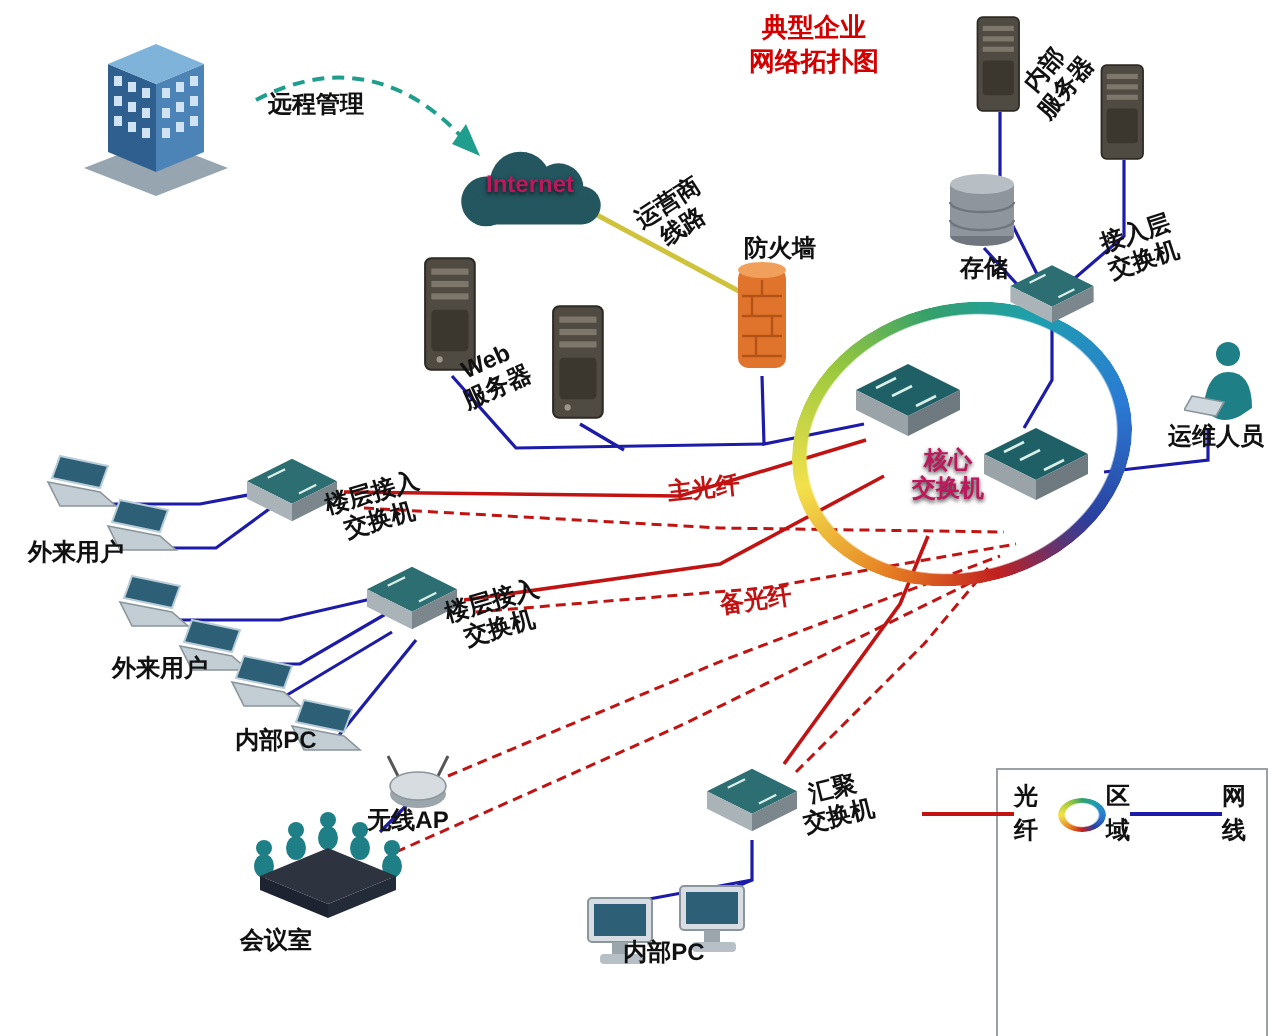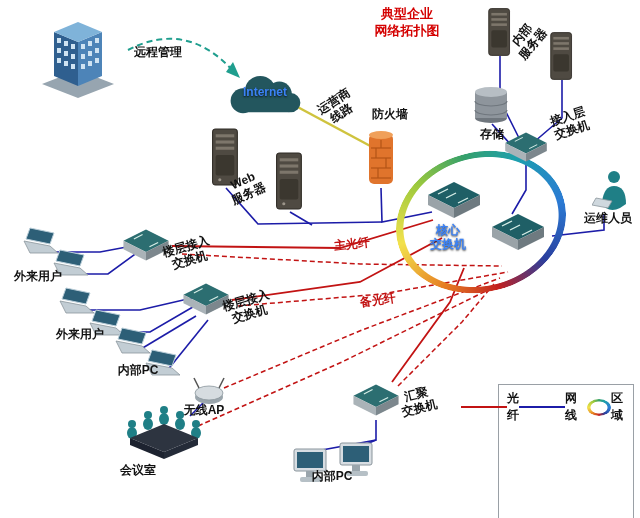--- a/index.html
+++ b/index.html
@@ -4,21 +4,21 @@
 <style>
   html,body{margin:0;padding:0;background:#fff;}
   .stage{position:relative;width:640px;height:518px;background:#fff;overflow:hidden;
          font-family:"Liberation Sans","DejaVu Sans",sans-serif;}
   .lines{position:absolute;left:0;top:0;z-index:1;}
   .node{position:absolute;z-index:3;}
   .node svg{display:block;width:100%;height:100%;}
   .lbl{position:absolute;z-index:4;font-weight:bold;font-size:12px;color:#111;
        white-space:pre-line;line-height:1.15;text-align:center;pointer-events:none;}
   .lbl.red{color:#c21313;}
-  .lbl.white{color:#3b82f6;text-shadow:0 1px 2px rgba(0,0,0,.8);}
+  .lbl.white{color:#be185d;text-shadow:0 1px 2px rgba(0,0,0,.8);}
   .title{position:absolute;left:352px;top:6px;width:110px;z-index:5;color:#d40000;
          font-weight:bold;font-size:13px;text-align:center;line-height:1.3;white-space:pre-line;}
   .ring{position:absolute;z-index:2;border-radius:50%;pointer-events:none;
         background:conic-gradient(from -90deg,#f2e14c,#9cc93d,#35a06a,#1d9fae,#2b7bd4,#2a3f9e,#c22020,#e67e22,#f2e14c);
         -webkit-mask:radial-gradient(closest-side,transparent calc(100% - 8px),#000 calc(100% - 7px));
         mask:radial-gradient(closest-side,transparent calc(100% - 8px),#000 calc(100% - 7px));}
   .ring.big{left:395px;top:152px;width:172px;height:140px;transform:rotate(-15deg);}
   .legend{position:absolute;left:498px;top:352px;width:136px;height:148px;z-index:5;
           border:1px solid #9aa0a6;background:rgba(255,255,255,.92);box-sizing:border-box;
           display:flex;flex-direction:row;justify-content:flex-end;padding:8px 10px;margin-top:32px;}
@@ -139,21 +139,21 @@
           <line x1="5" y1="32" x2="25" y2="32"></line>
         <line x1="5" y1="42" x2="25" y2="42"></line>
           <line x1="5" y1="52" x2="25" y2="52"></line>
         <line x1="15" y1="14" x2="15" y2="22"></line>
           <line x1="10" y1="22" x2="10" y2="32"></line>
         <line x1="20" y1="32" x2="20" y2="42"></line>
           <line x1="12" y1="42" x2="12" y2="52"></line>
       </g>
     </svg>
   </div>
-  <div class="lbl" style="left:372px;top:108px">防火墙</div>
+  <div class="lbl" style="left:372px;top:118px">防火墙</div>
 
   <div class="node" style="left:204px;top:126px;width:44px;height:62px">
     <svg viewBox="0 0 40 60">
       <rect x="7" y="3" width="24" height="54" rx="3" fill="#4f4a42" stroke="#2e2a24"></rect>
       <rect x="10" y="8" width="18" height="3" fill="#7d766b"></rect>
         <rect x="10" y="14" width="18" height="3" fill="#7d766b"></rect>
       <rect x="10" y="20" width="18" height="3" fill="#7d766b"></rect>
         <rect x="10" y="28" width="18" height="20" rx="2" fill="#3b372f"></rect>
       <circle cx="14" cy="52" r="1.5" fill="#9c958a"></circle>
     </svg>
@@ -243,21 +243,21 @@
       <polygon points="4,16 30,3 56,16 30,29" fill="#1f5f66"></polygon>
       <polygon points="4,16 30,29 30,39 4,26" fill="#9aa3a8"></polygon>
       <polygon points="30,29 56,16 56,26 30,39" fill="#6e7a80"></polygon>
       <g stroke="#d8efe8" stroke-width="1.3">
           <line x1="14" y1="15" x2="24" y2="10"></line>
           <line x1="22" y1="19" x2="32" y2="14"></line>
           <line x1="34" y1="24" x2="44" y2="19"></line>
         </g>
     </svg>
   </div>
-  <div class="lbl white" style="left:420px;top:224px;width:56px">核心
+  <div class="lbl white" style="left:446px;top:224px;width:56px">核心
 交换机</div>
 
   <div class="lbl red rot" style="left:334px;top:238px;transform:rotate(-6deg)">主光纤</div>
   <div class="lbl red rot" style="left:360px;top:294px;transform:rotate(-8deg)">备光纤</div>
 
   <div class="node" style="left:120px;top:226px;width:52px;height:38px">
     <svg viewBox="0 0 60 42">
       <polygon points="4,16 30,3 56,16 30,29" fill="#2c6e71"></polygon>
       <polygon points="4,16 30,29 30,39 4,26" fill="#aab3b8"></polygon>
       <polygon points="30,29 56,16 56,26 30,39" fill="#7c878d"></polygon>
@@ -388,22 +388,22 @@
     </svg>
   </div>
   <div class="lbl" style="left:304px;top:470px;width:56px">内部PC</div>
 
   <div class="legend">
     <div class="legend-row">
       <div class="sw sw-fiber"></div>
       <div class="legend-lbl">光纤</div>
     </div>
     <div class="legend-row">
+      <div class="ring sw-zone" style="position:static;-webkit-mask:radial-gradient(closest-side,transparent calc(100% - 4px),#000 calc(100% - 3px));mask:radial-gradient(closest-side,transparent calc(100% - 4px),#000 calc(100% - 3px));"></div>
+      <div class="legend-lbl">区域</div>
+    </div>
+    <div class="legend-row">
       <div class="sw sw-cable"></div>
       <div class="legend-lbl">网线</div>
     </div>
-    <div class="legend-row">
-      <div class="ring sw-zone" style="position:static;-webkit-mask:radial-gradient(closest-side,transparent calc(100% - 4px),#000 calc(100% - 3px));mask:radial-gradient(closest-side,transparent calc(100% - 4px),#000 calc(100% - 3px));"></div>
-      <div class="legend-lbl">区域</div>
-    </div>
   </div>
 
 </div>
 
 </body></html>

